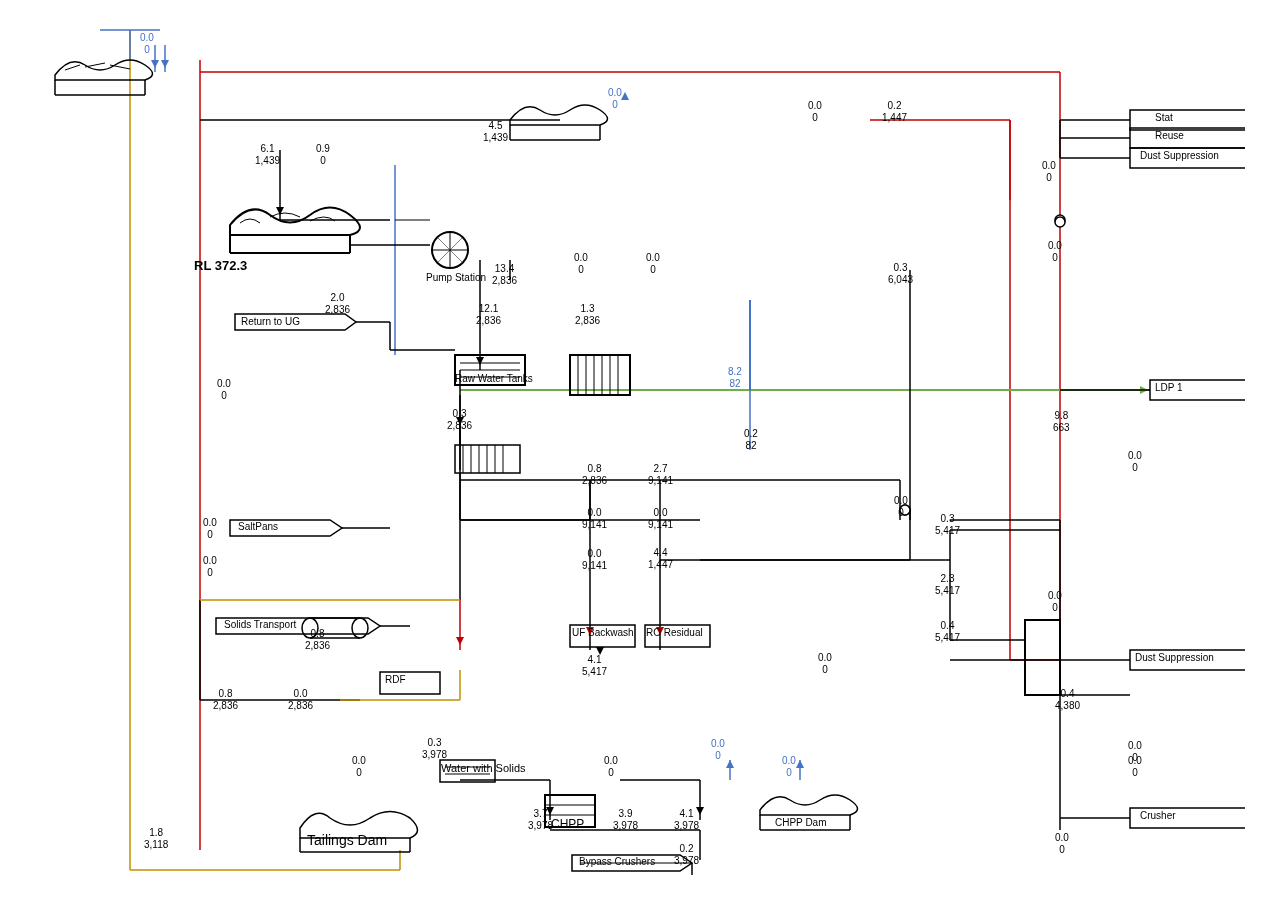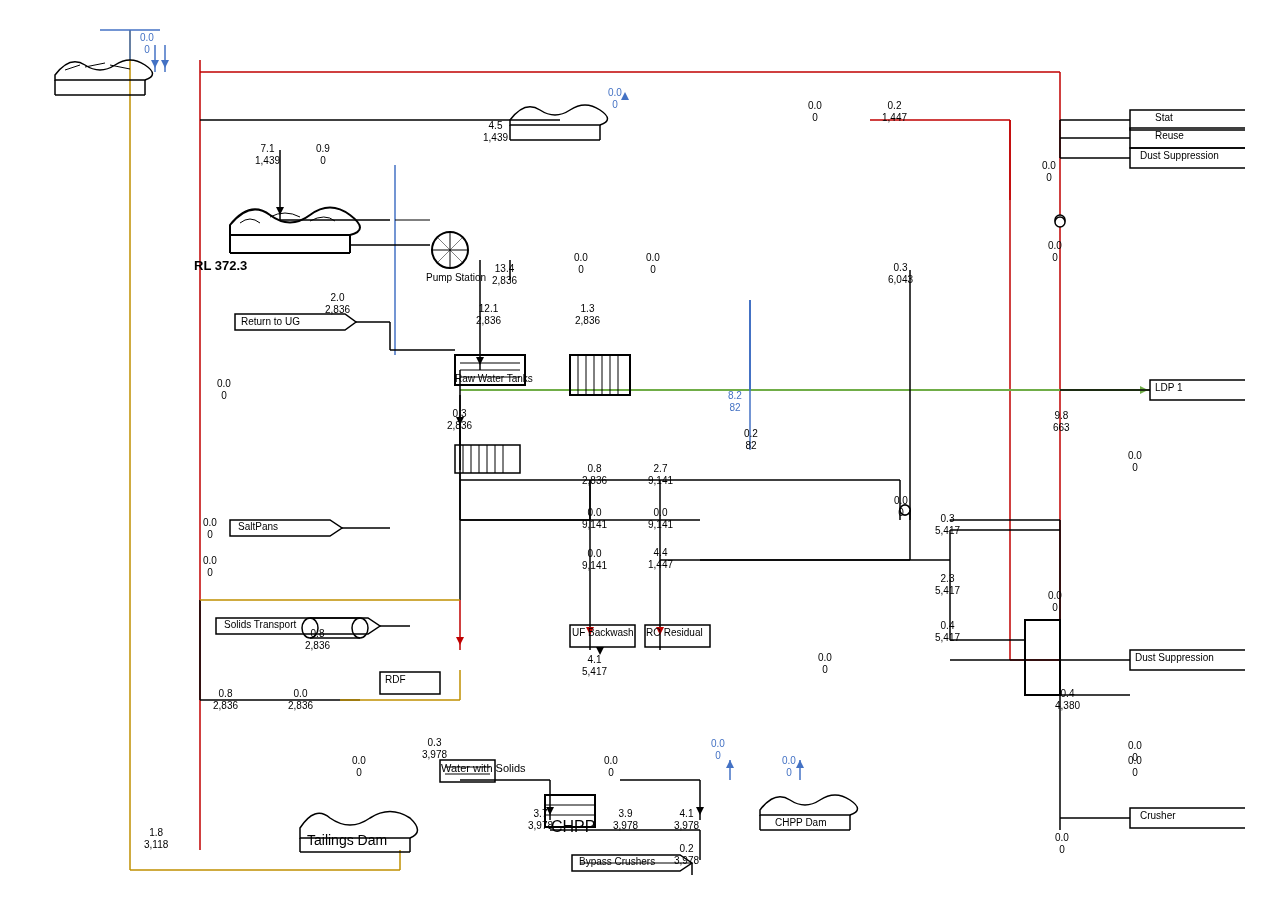--- a/index.html
+++ b/index.html
@@ -317,21 +317,21 @@
     <line x1="1060" y1="695" x2="1130" y2="695" stroke="#000" stroke-width="1.5"></line>
 
   </svg>
 
   <div class="label" style="left:140px;top:32px">
     <span style="color:#4472c4">0.0</span><br>
     <span style="color:#4472c4">0</span>
   </div>
 
   <div class="label" style="left:255px;top:143px">
-    <span>7.1</span><br>
+    <span>6.1</span><br>
     <span>1,439</span>
   </div>
 
   <div class="label" style="left:316px;top:143px">
     <span>0.9</span><br>
     <span>0</span>
   </div>
 
   <div class="label" style="left:483px;top:120px">
     <span>4.5</span><br>
@@ -395,21 +395,21 @@
   </div>
 
   <div class="label" style="left:217px;top:378px">
     <span>0.0</span><br><span>0</span>
   </div>
 
   <div class="label" style="left:447px;top:408px">
     <span>0.3</span><br><span>2,836</span>
   </div>
 
-  <div class="label" style="left:728px;top:390px;color:#4472c4">
+  <div class="label" style="left:728px;top:366px;color:#4472c4">
     <span>8.2</span><br><span>82</span>
   </div>
 
   <div class="label" style="left:744px;top:428px">
     <span>0.2</span><br><span>82</span>
   </div>
 
   <div class="label" style="left:888px;top:262px">
     <span>0.3</span><br><span>6,043</span>
   </div>
@@ -527,21 +527,21 @@
   </div>
 
   <div class="label" style="left:782px;top:755px;color:#4472c4">
     <span>0.0</span><br><span>0</span>
   </div>
 
   <div class="label" style="left:307px;top:832px;font-size:14px">
     <span>Tailings Dam</span>
   </div>
 
-  <div class="label" style="left:551px;top:817px;font-size:16px">
+  <div class="label" style="left:551px;top:817px;font-size:12px">
     <span>CHPP</span>
   </div>
 
   <div class="label" style="left:775px;top:817px;font-size:10px">
     <span>CHPP Dam</span>
   </div>
 
   <div class="label" style="left:528px;top:808px">
     <span>3.7</span><br><span>3,978</span>
   </div>

